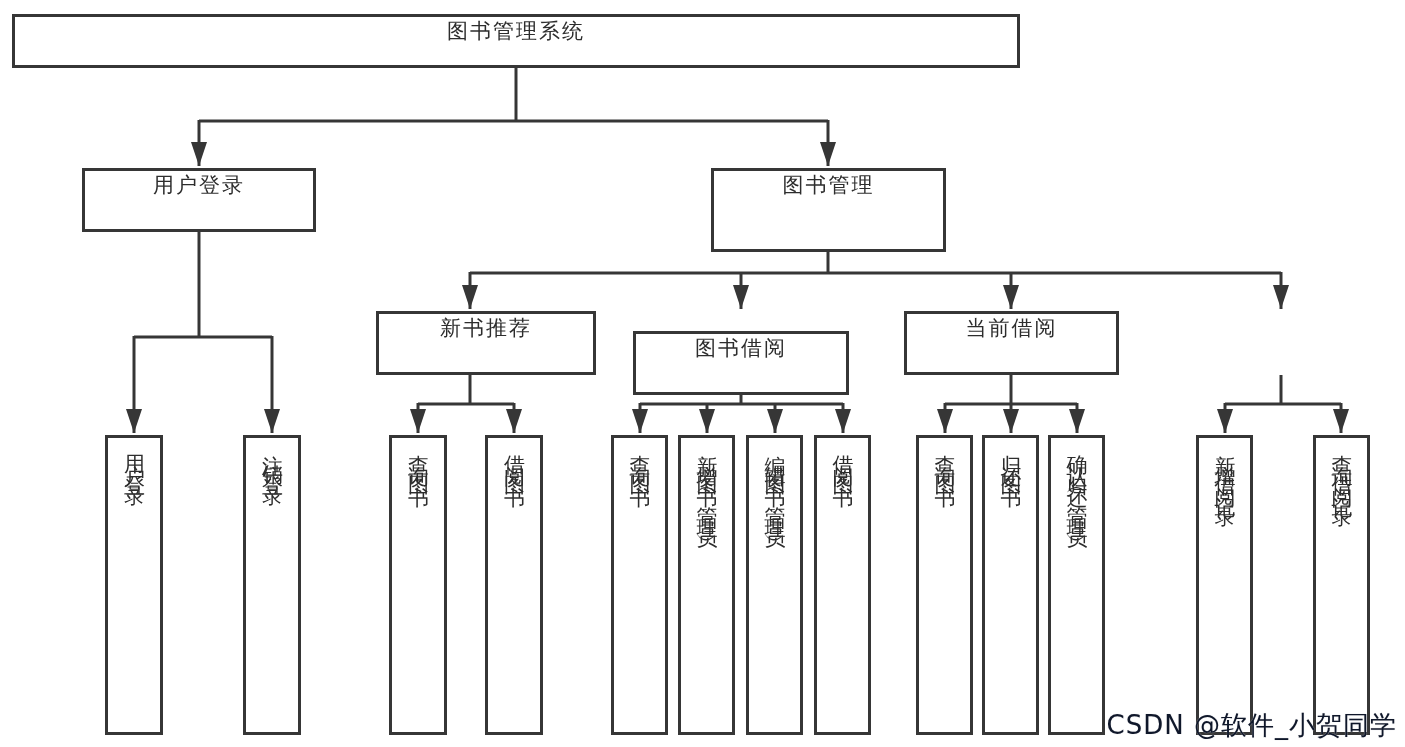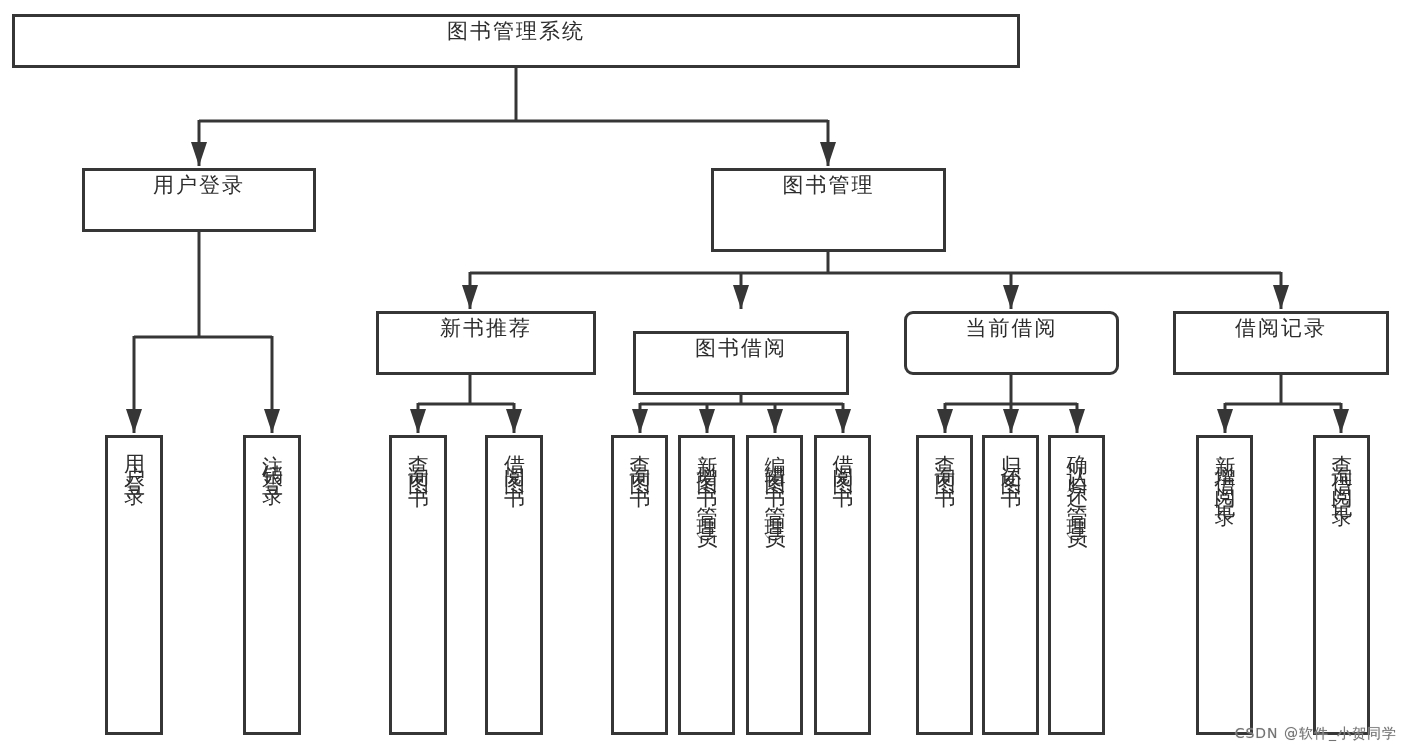--- a/index.html
+++ b/index.html
@@ -28,22 +28,22 @@
     font-size:21px;
     letter-spacing:0.5em;
     line-height:1;
     white-space:nowrap;
   }
   .watermark{
     position:absolute;
     right:8px;
     bottom:4px;
     z-index:3;
-    font-size:14px;
-    color:#737373;
+    font-size:26px;
+    color:#0f172a;
     letter-spacing:1px;
     text-shadow:0 0 1px #c9c9cd;
   }
 </style>
 </head>
 <body>
 
 <div id="stage">
 
   <svg id="wires" width="1405" height="747" viewBox="0 0 1405 747">
@@ -106,25 +106,22 @@
   <div class="node h-node" style="left:711px;top:168px;width:235px;height:84px;">
     <span>图书管理</span>
   </div>
 
   <div class="node h-node" style="left:360px;top:311px;width:220px;height:64px;margin-left:16px;">
     <span>新书推荐</span>
   </div>
   <div class="node h-node" style="left:633px;top:311px;width:216px;height:64px;margin-top:20px;">
     <span>图书借阅</span>
   </div>
-  <div class="node h-node" style="left:904px;top:311px;width:215px;height:64px;border-radius:9px;">
+  <div class="node h-node" style="left:904px;top:311px;width:215px;height:64px;">
     <span>当前借阅</span>
-  </div>
-  <div class="node h-node" style="left:1173px;top:311px;width:216px;height:64px;">
-    <span>借阅记录</span>
   </div>
 
   <div class="node v-node" style="left:105px;top:435px;width:58px;height:300px;">
     <span>用户登录</span>
   </div>
   <div class="node v-node" style="left:243px;top:435px;width:58px;height:300px;">
     <span>注销登录</span>
   </div>
 
   <div class="node v-node" style="left:389px;top:435px;width:58px;height:300px;">

